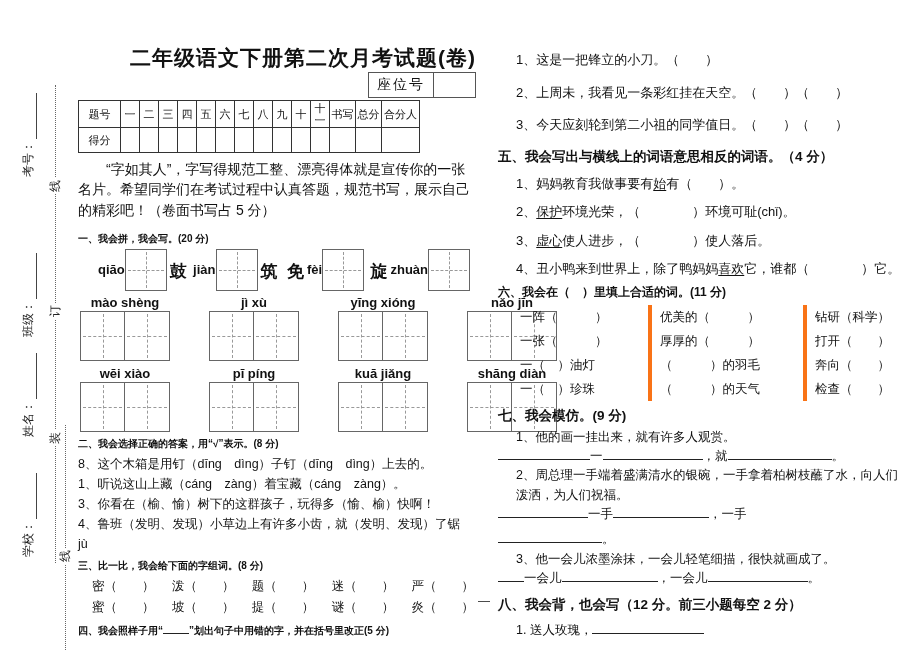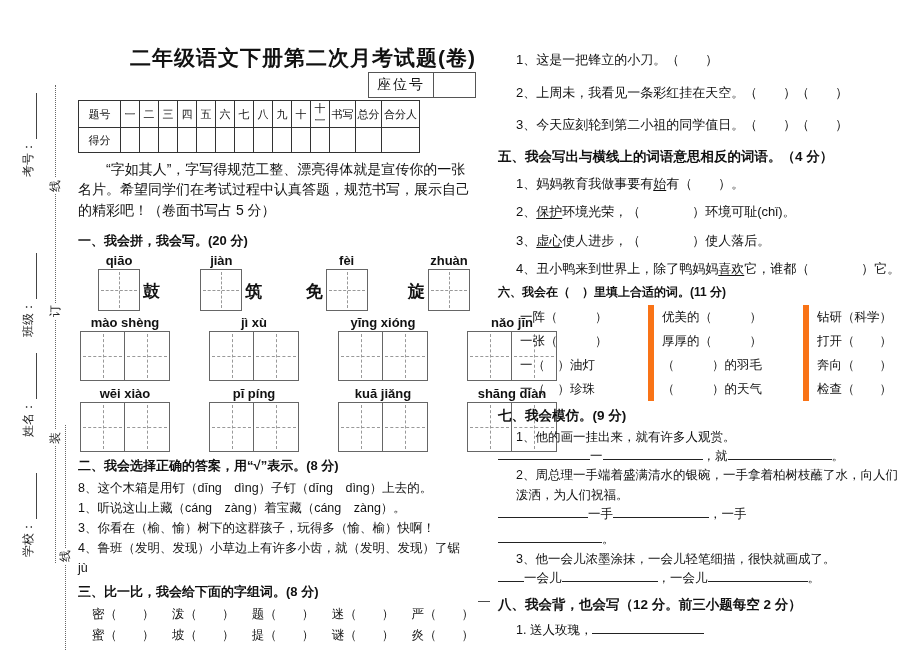--- a/index.html
+++ b/index.html
@@ -30,53 +30,53 @@
   .seat td { border:1px solid #555; height:25px; font-size:14px; padding:0 8px; letter-spacing:2px; }
   .seat td.seat-empty { width:42px; }
 
   table.score { width:100%; border-collapse:collapse; table-layout:fixed; margin-bottom:6px; }
   table.score td { border:1px solid #333; text-align:center; font-size:11px; height:25px;
     line-height:1.1; padding:0; overflow:hidden; }
   table.score tr:first-child td { height:27px; }
 
   .notice { font-size:14px; line-height:1.45; text-indent:2em; margin-bottom:12px; }
 
-  .sec-head { font-size:13px; font-weight:bold; margin:5px 0 3px 0; letter-spacing:0; }
+  .sec-head { font-size:10px; font-weight:bold; margin:5px 0 3px 0; letter-spacing:0; }
   .body-line { font-size:12.5px; line-height:1.6; }
 
   
   .tzg { display:inline-flex; }
   .tzg-cell { width:42px; height:42px; border:1px solid #666; position:relative; background:#fff; }
   .tzg-cell + .tzg-cell { border-left:none; }
   .tzg-cell::before { content:""; position:absolute; left:2px; right:2px; top:50%; border-top:1px dashed #999; }
   .tzg-cell::after  { content:""; position:absolute; top:2px; bottom:2px; left:50%; border-left:1px dashed #999; }
   .tzg.big .tzg-cell { width:45px; height:50px; }
 
   .pinyin-row1 { display:flex; justify-content:space-between; padding:0 6px 0 20px; margin:2px 0 4px 0; }
   .py-item { display:flex; align-items:flex-end; }
-  .py-stack { display:flex; flex-direction:column; align-items:center; }
+  .py-stack { display:flex; flex-direction:row; align-items:center; }
   .py-label { font-size:13px; font-weight:bold; margin-bottom:1px; }
   .py-char { font-size:17px; font-weight:bold; margin:0 3px 8px 3px; }
 
   .pinyin-row2 { display:flex; justify-content:space-between; padding:0 2px; margin-bottom:5px;gap:39px; }
   .py2-item { display:flex; flex-direction:column; align-items:center; }
 
   .zuci-row { display:flex; justify-content:space-between; font-size:12.5px; line-height:1.7; padding:0 2px 0 14px; }
 
   .ul { text-decoration:underline; text-underline-offset:2px; }
   .blank { display:inline-block; border-bottom:1px solid #222; height:13px; vertical-align:baseline; }
   .hb { display:inline-block; width:26px; border-bottom:1px solid #222; height:11px; }
 
   .r-item { font-size:13px; line-height:1.5; margin-bottom:13px; }
   .r-item5 { font-size:13px; line-height:1.5; margin-bottom:9px; }
 
   .six-grid { display:flex; margin:4px 0 6px 0; font-size:12.5px; }
   .six-col { padding:0 8px; }
   .six-col .six-line { line-height:24px; white-space:nowrap; }
-  .six-col + .six-col { border-left:6px solid #f97316; }
+  .six-col + .six-col { border-left:4px solid #f97316; }
   .six-c1 { width:150px; padding-left:22px; }
   .six-c2 { width:155px; }
   .six-c3 { width:105px; }
 
   .seven-line { font-size:12.5px; line-height:1.55; }
   .indent { padding-left:18px; }
 
   .footer-mark { position:absolute; left:478px; top:594px; font-size:12px; color:#333; }
 </style>
 </head>

